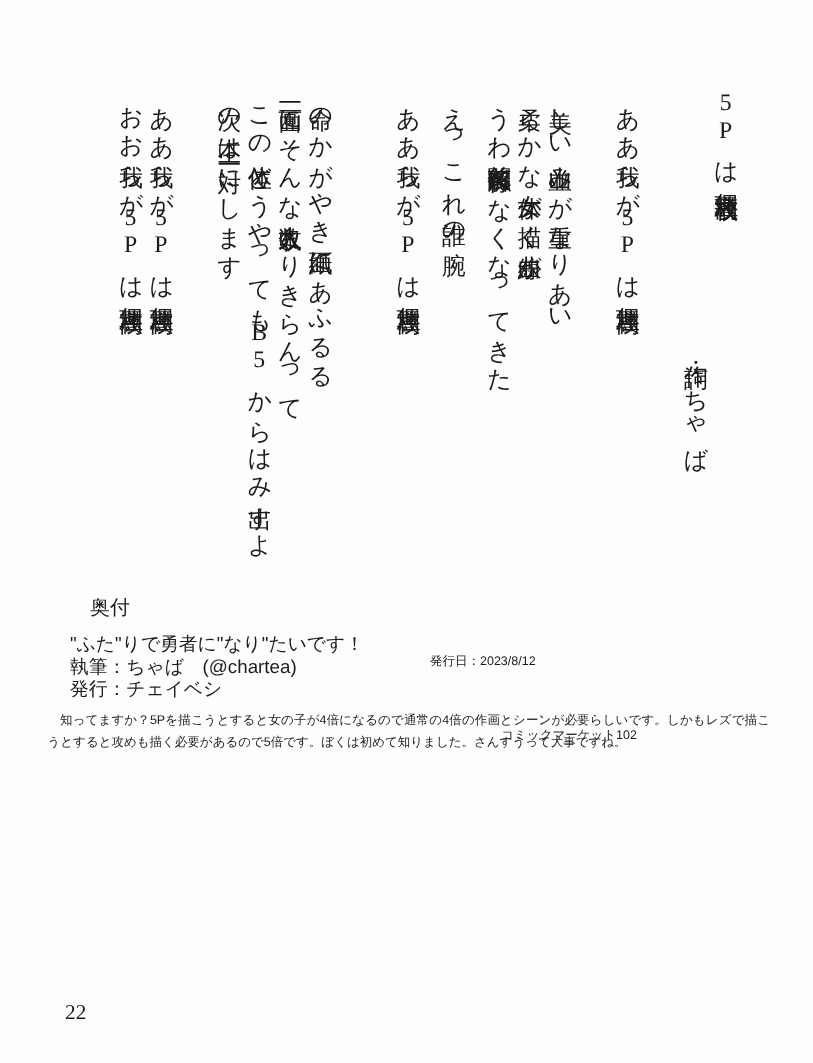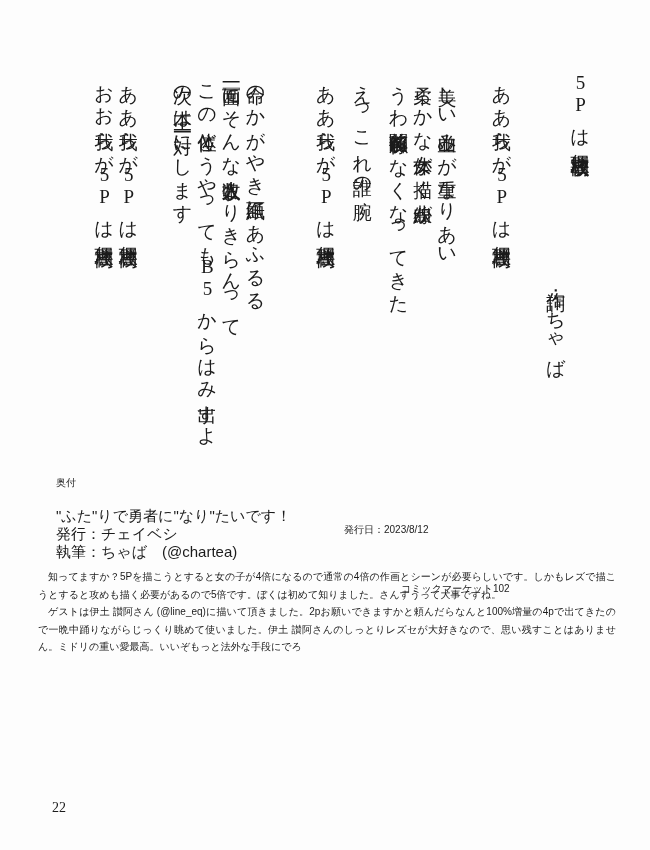--- a/index.html
+++ b/index.html
@@ -32,23 +32,23 @@
   }
   .anthem .col { display: block; }
   .anthem .credit { padding-top: 205px; }
   .gap-line   { margin-right: 12px; }  
   .gap-stanza { margin-right: 30px; }  
   .gap-stanza-lg { margin-right: 46px; }
 
   
   .colophon-heading {
     position: absolute;
-    left: 56px;
+    left: 72px;
     top: 476px;
-    font-size: 10px;
+    font-size: 16px;
   }
   .colophon-left {
     position: absolute;
     left: 56px;
     top: 507px;
     font-size: 15px;
     line-height: 18px;
   }
   .colophon-left .email-line { padding-left: 47px; }
   .colophon-right {
@@ -73,21 +73,21 @@
   .afterword p {
     margin: 0;
     text-indent: 1em;
   }
 
   
   .page-number {
     position: absolute;
     left: 52px;
     top: 800px;
-    font-size: 14px;
+    font-size: 17px;
     font-family: "Liberation Serif", "DejaVu Serif", serif;
   }
 </style>
 </head>
 <body>
 
 <div class="anthem">
   <span class="col title">5Pは無理高校校歌</span>
   <span class="col credit">作詞：ちゃば</span>
 
@@ -104,27 +104,26 @@
   <span class="col">この体位どうやってもB5からはみ出すよ</span>
   <span class="col">次の本は一対一にします</span>
   <span class="col gap-stanza">ああ我らが5Pは無理高校</span>
   <span class="col">おお我らが5Pは無理高校</span>
 </div>
 
 <div class="colophon-heading">奥付</div>
 
 <div class="colophon-left">
   <div>"ふた"りで勇者に"なり"たいです！</div>
+  <div>執筆：ちゃば　(@chartea)</div>
   <div>発行：チェイベシ</div>
-  <div>執筆：ちゃば　(@chartea)</div>
 </div>
 
 <div class="colophon-right">
   <div>発行日：2023/8/12</div>
   <div class="event-line">コミックマーケット102</div>
 </div>
 
 <div class="afterword">
   <p>知ってますか？5Pを描こうとすると女の子が4倍になるので通常の4倍の作画とシーンが必要らしいです。しかもレズで描こうとすると攻めも描く必要があるので5倍です。ぼくは初めて知りました。さんすうって大事ですね。</p>
-  <p>ゲストは伊土 讃阿さん (@line_eq)に描いて頂きました。2pお願いできますかと頼んだらなんと100%増量の4pで出てきたので一晩中踊りながらじっくり眺めて使いました。伊土 讃阿さんのしっとりレズセが大好きなので、思い残すことはありません。ミドリの重い愛最高。いいぞもっと法外な手段にでろ</p>
 </div>
 
 <div class="page-number">22</div>
 
 </body></html>

